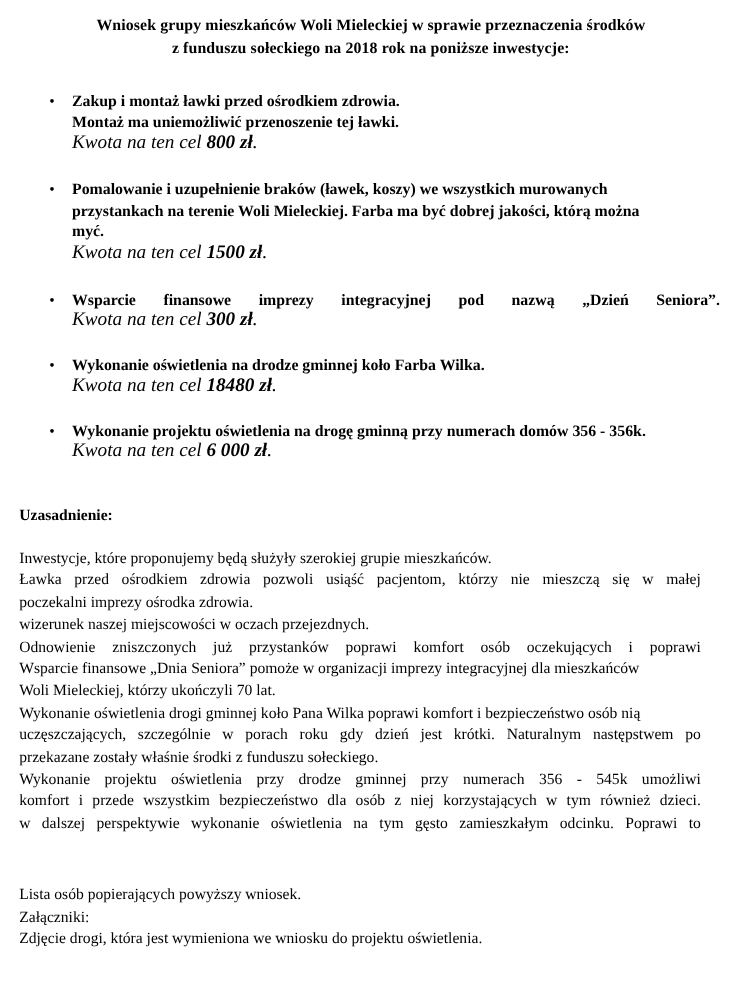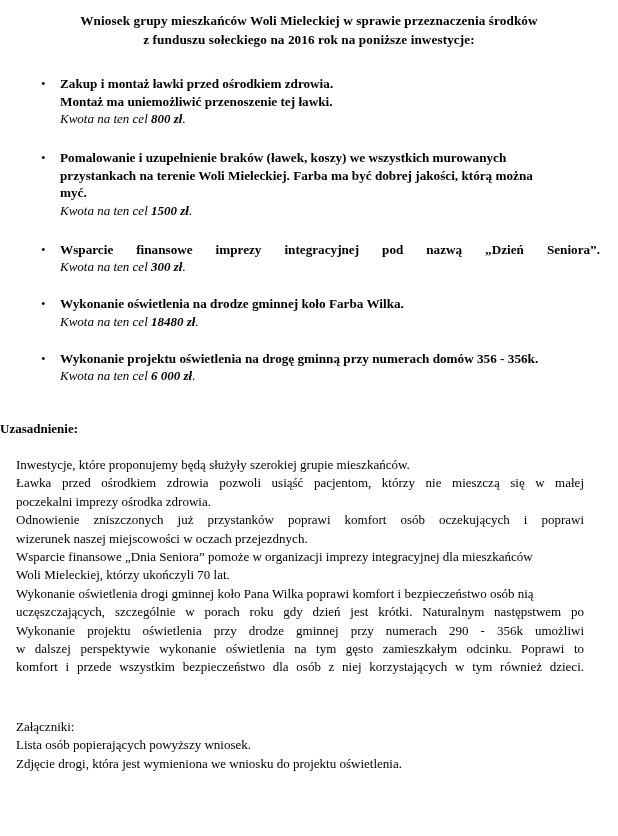--- a/index.html
+++ b/index.html
@@ -61,36 +61,36 @@
     font-size: 13.2px;
     line-height: 17.5px;
     margin: 0;
   }
   .bullet-item .headline.justify {
     text-align: justify;
     text-align-last: justify;
   }
   .bullet-item .amount {
     font-style: italic;
-    font-size: 13px;
+    font-size: 16px;
     line-height: 17px;
     margin: 0;
   }
   .bullet-item .amount b {
     font-weight: bold;
     font-style: italic;
   }
   .spacer-26 { height: 26px; }
   .spacer-22 { height: 22px; }
   .spacer-20 { height: 20px; }
 
   
   .section-heading {
     margin: 0;
-    padding: 0 18px 0 0;
+    padding: 0 18px 0 16px;
     font-weight: bold;
     font-size: 13px;
     line-height: 18px;
   }
   .body-block {
     margin: 0;
     padding: 0 34px 0 16px;
   }
   .body-line {
     margin: 0;
@@ -113,21 +113,21 @@
     text-align: left;
   }
 </style>
 </head>
 <body>
 
 <div class="page">
 
   <h1 class="doc-title">
     <span class="line">Wniosek grupy mieszkańców Woli Mieleckiej w sprawie przeznaczenia środków</span>
-    <span class="line">z funduszu sołeckiego na 2016 rok na poniższe inwestycje:</span>
+    <span class="line">z funduszu sołeckiego na 2018 rok na poniższe inwestycje:</span>
   </h1>
 
   <div class="spacer-26"></div>
 
   <ul class="bullet-list">
 
     <li class="bullet-item">
       <span class="dot">•</span>
       <p class="headline">Zakup i montaż ławki przed ośrodkiem zdrowia.</p>
       <p class="headline">Montaż ma uniemożliwić przenoszenie tej ławki.</p>
@@ -174,33 +174,34 @@
   <h2 class="section-heading">Uzasadnienie:</h2>
 
   <div style="height:18px"></div>
 
   <div class="body-block">
     <p class="body-line last">Inwestycje, które proponujemy będą służyły szerokiej grupie mieszkańców.</p>
 
     <p class="body-line full">Ławka przed ośrodkiem zdrowia pozwoli usiąść pacjentom, którzy nie mieszczą się w małej</p>
     <p class="body-line last">poczekalni imprezy ośrodka zdrowia.</p>
 
+    <p class="body-line last">wizerunek naszej miejscowości w oczach przejezdnych.</p>
     <p class="body-line full">Odnowienie zniszczonych już przystanków poprawi komfort osób oczekujących i poprawi</p>
-    <p class="body-line last">wizerunek naszej miejscowości w oczach przejezdnych.</p>
 
     <p class="body-line last">Wsparcie finansowe „Dnia Seniora” pomoże w organizacji imprezy integracyjnej dla mieszkańców</p>
     <p class="body-line last">Woli Mieleckiej, którzy ukończyli 70 lat.</p>
 
     <p class="body-line last">Wykonanie oświetlenia drogi gminnej koło Pana Wilka poprawi komfort i bezpieczeństwo osób nią</p>
     <p class="body-line full">uczęszczających, szczególnie w porach roku gdy dzień jest krótki. Naturalnym następstwem po</p>
-
-    <p class="body-line full">Wykonanie projektu oświetlenia przy drodze gminnej przy numerach 290 - 356k umożliwi</p>
+    <p class="body-line last">przekazane zostały właśnie środki z funduszu sołeckiego.</p>
+
+    <p class="body-line full">Wykonanie projektu oświetlenia przy drodze gminnej przy numerach 356 - 545k umożliwi</p>
+    <p class="body-line full">komfort i przede wszystkim bezpieczeństwo dla osób z niej korzystających w tym również dzieci.</p>
     <p class="body-line full">w dalszej perspektywie wykonanie oświetlenia na tym gęsto zamieszkałym odcinku. Poprawi to</p>
-    <p class="body-line full">komfort i przede wszystkim bezpieczeństwo dla osób z niej korzystających w tym również dzieci.</p>
   </div>
 
   <div style="height:41px"></div>
 
+  <p class="plain-line">Lista osób popierających powyższy wniosek.</p>
   <p class="plain-line">Załączniki:</p>
-  <p class="plain-line">Lista osób popierających powyższy wniosek.</p>
   <p class="plain-line">Zdjęcie drogi, która jest wymieniona we wniosku do projektu oświetlenia.</p>
 
 </div>
 
 </body></html>

